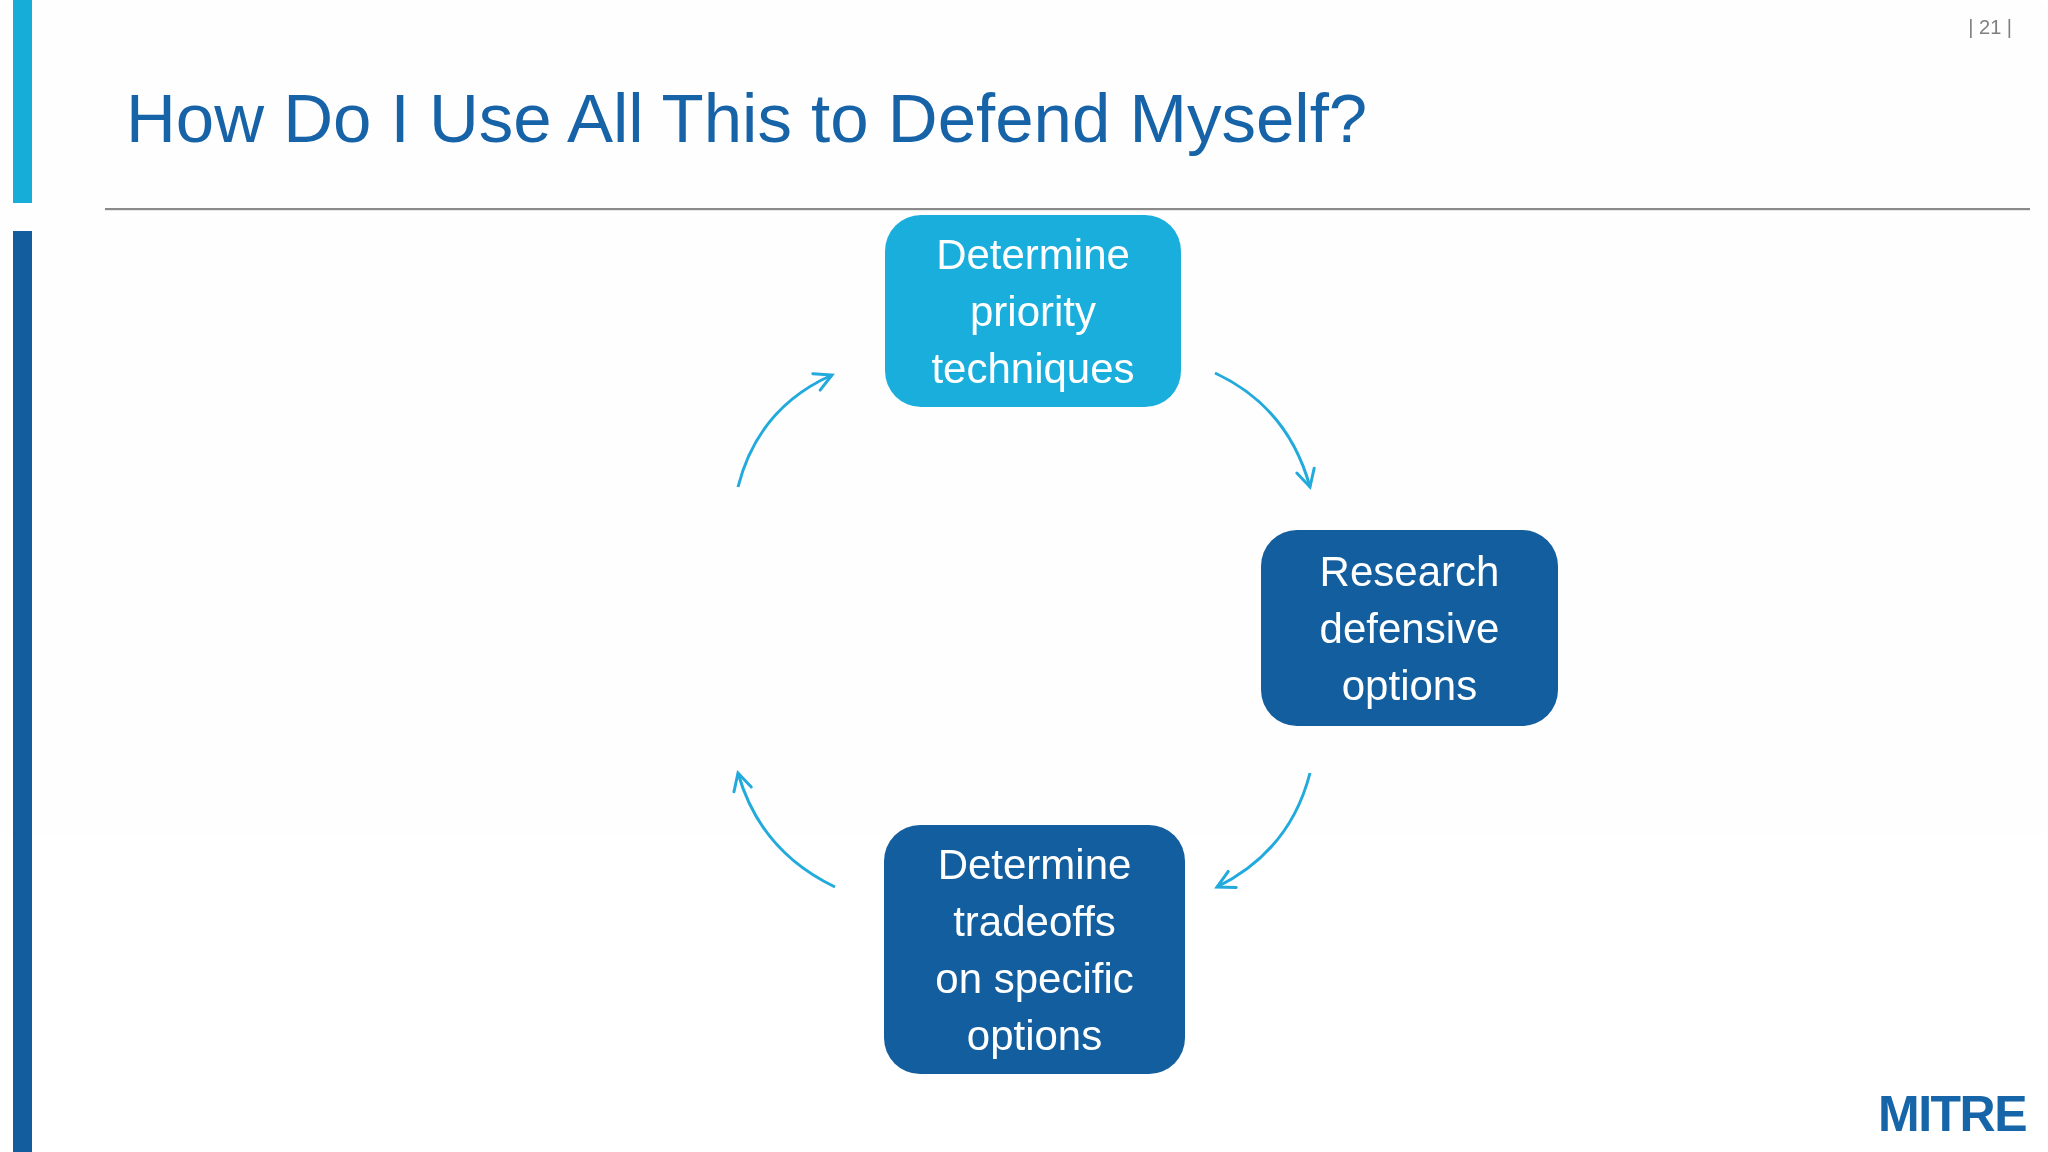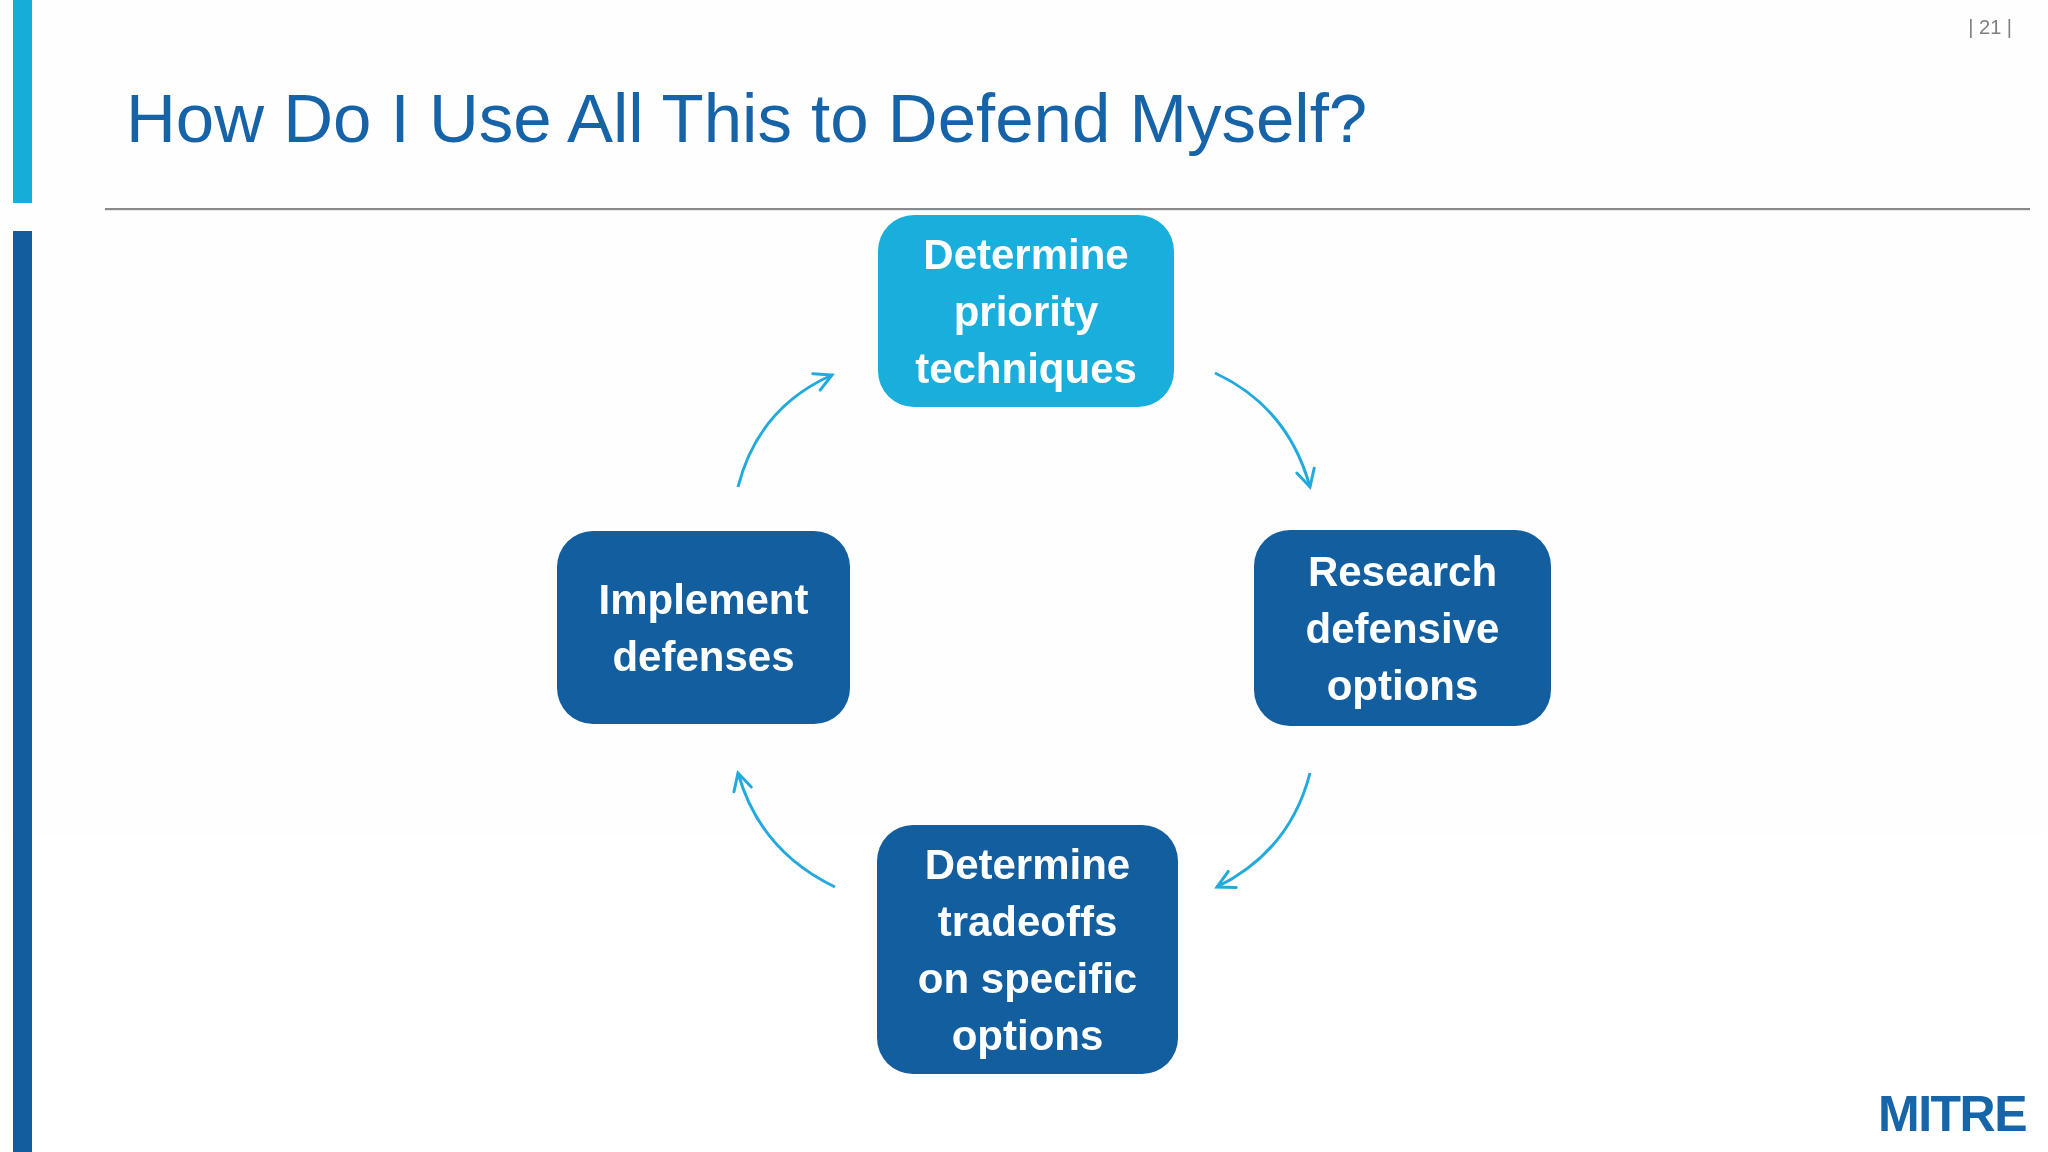--- a/index.html
+++ b/index.html
@@ -57,28 +57,29 @@
   .arrows {
     position: absolute;
     left: 0; top: 0;
     width: 2048px; height: 1152px;
     pointer-events: none;
   }
   .node {
     position: absolute;
     border-radius: 36px;
     color: #ffffff;
-    font-weight: bold;
+    font-weight: normal;
     font-size: 42px;
     line-height: 57px;
     display: flex;
     align-items: center;
     justify-content: center;
     text-align: center;
     white-space: pre-line;
+    margin-left: 7px;
   }
   .node-cyan { background: #1AAEDC; }
   .node-dark { background: #135E9E; }
   #node-top    { left: 878px;  top: 215px; width: 296px; height: 192px; }
   #node-right  { left: 1254px; top: 530px; width: 297px; height: 196px; }
   #node-left   { left: 557px;  top: 531px; width: 293px; height: 193px; }
   #node-bottom { left: 877px;  top: 825px; width: 301px; height: 249px; }
   .footer {
     position: absolute;
     left: 97px; top: 1110px;
@@ -127,19 +128,17 @@
 
   <div id="node-right" class="node node-dark">Research
 defensive
 options</div>
 
   <div id="node-bottom" class="node node-dark">Determine
 tradeoffs
 on specific
 options</div>
 
-  <div id="node-left" class="node node-dark">Implement
-defenses</div>
 
 
   <div class="logo">MITRE</div>
 
 </div>
 
 </body></html>

